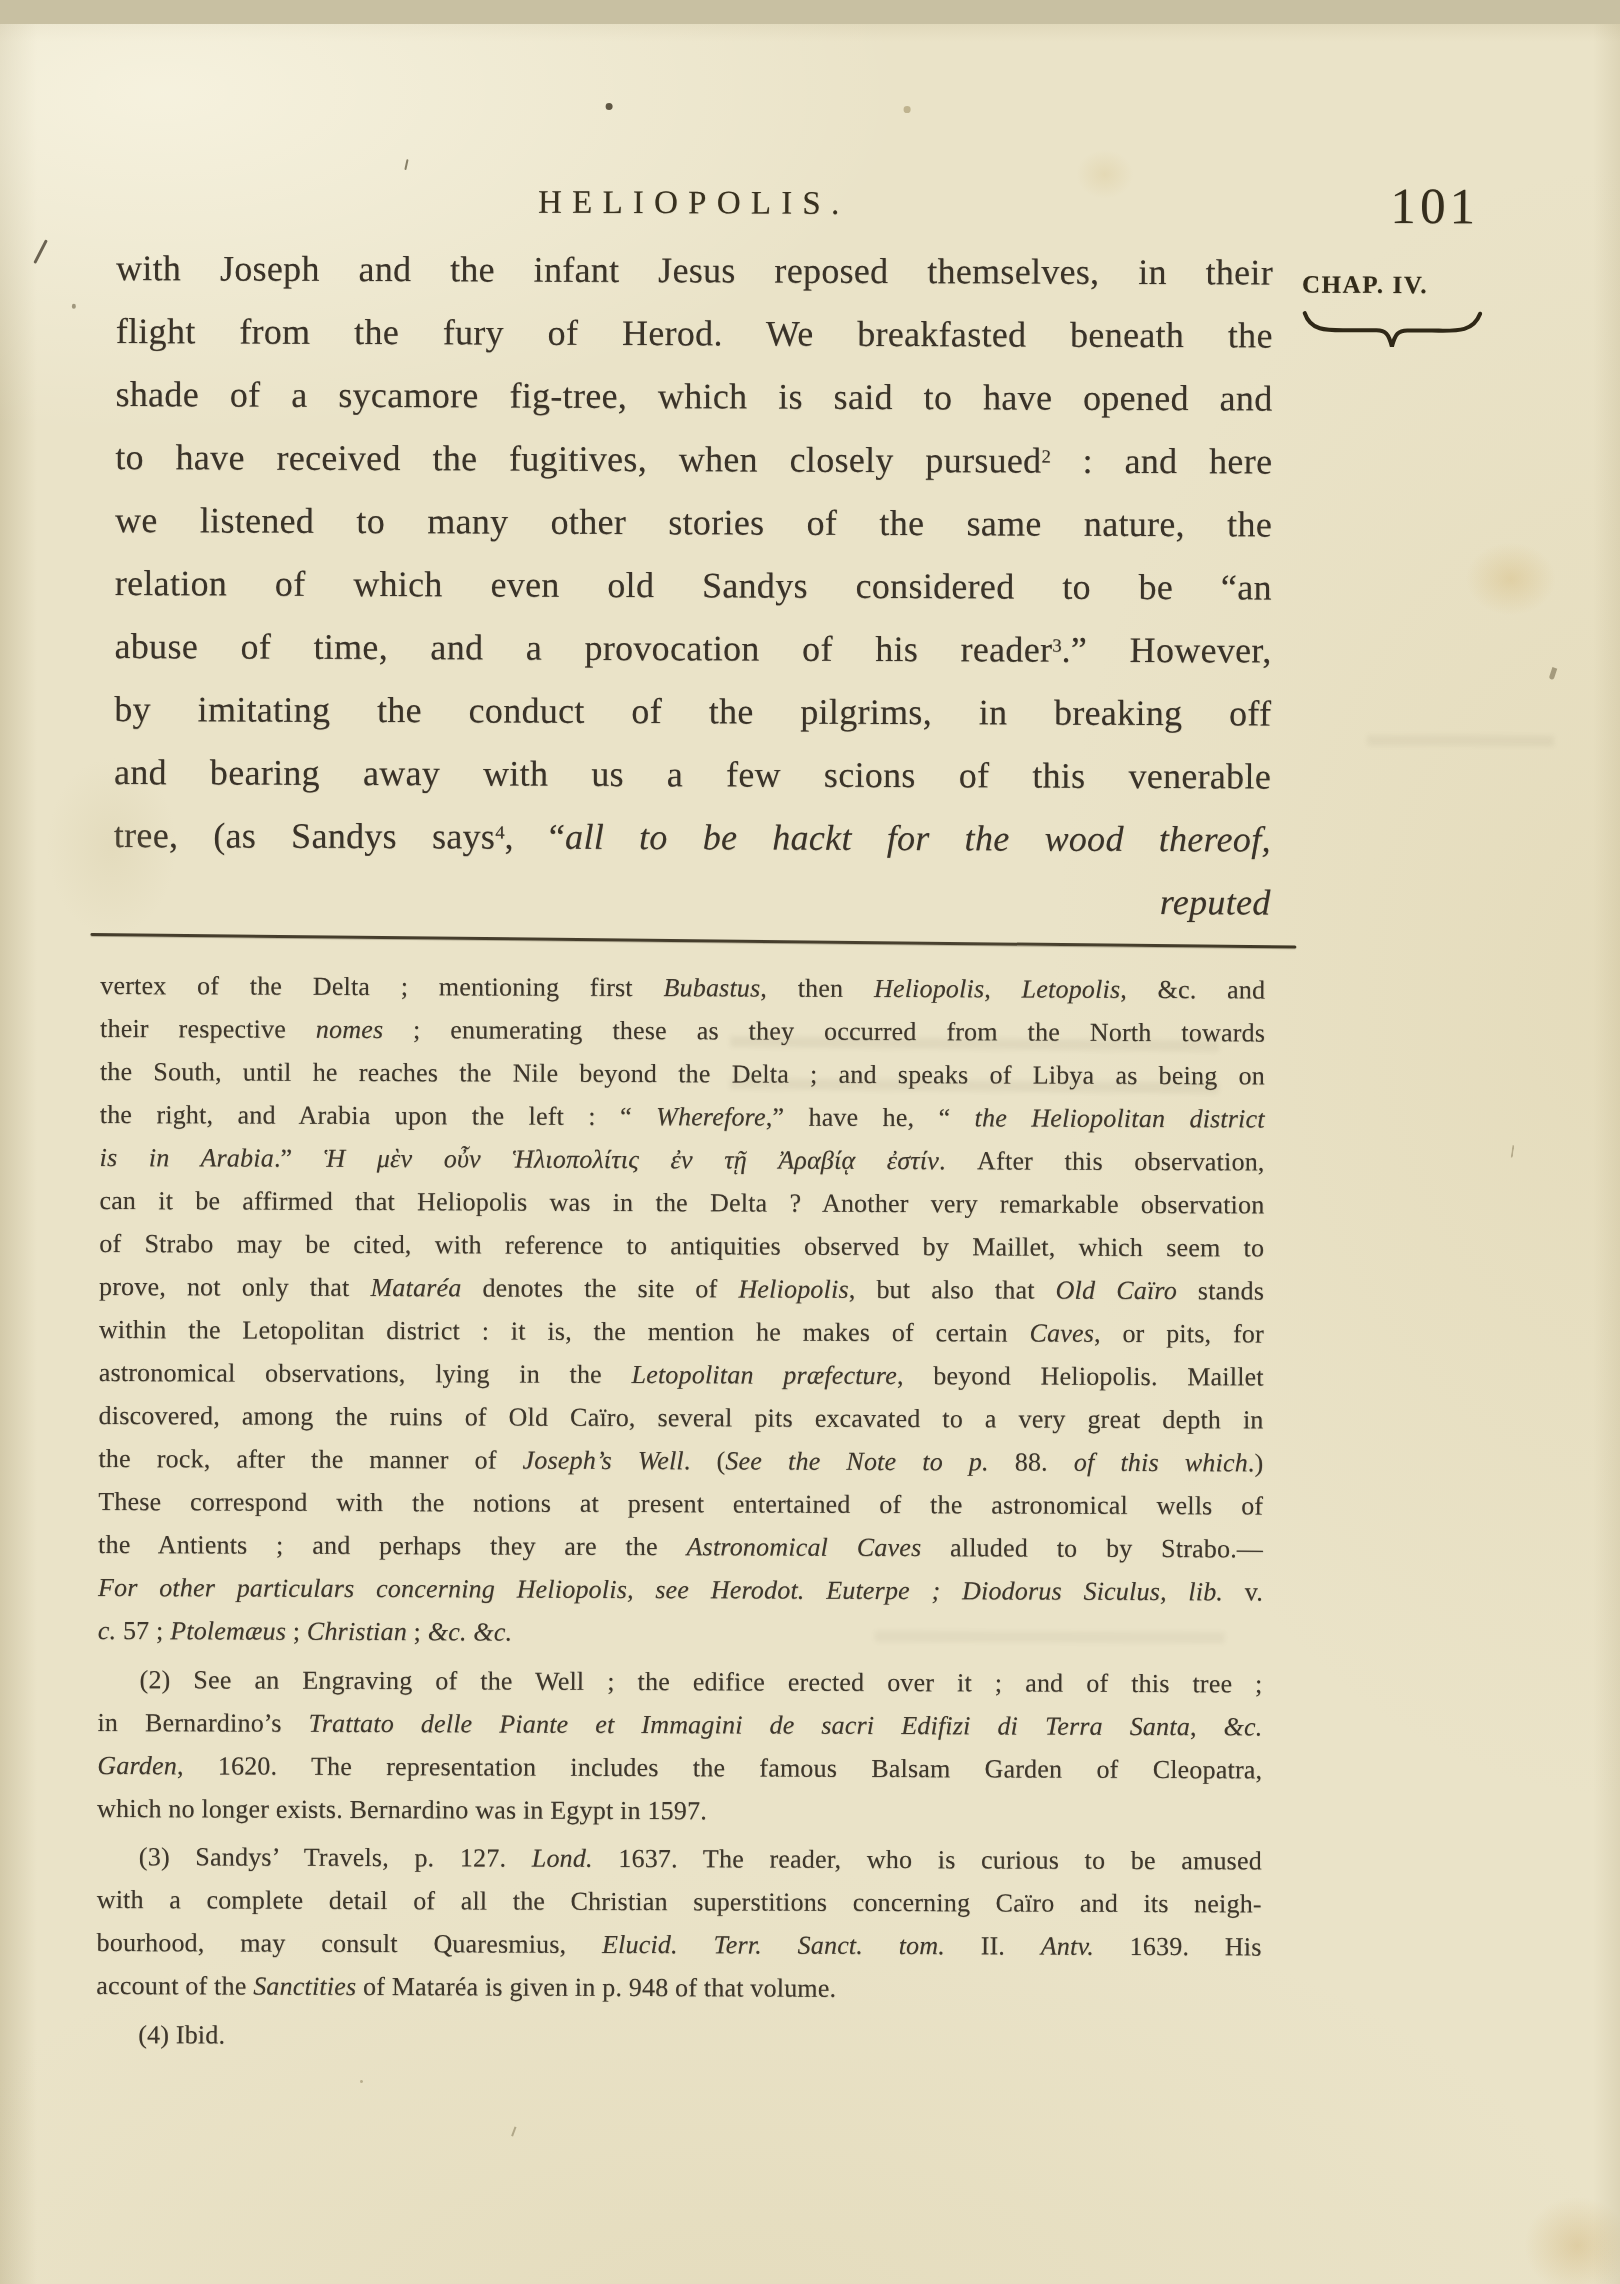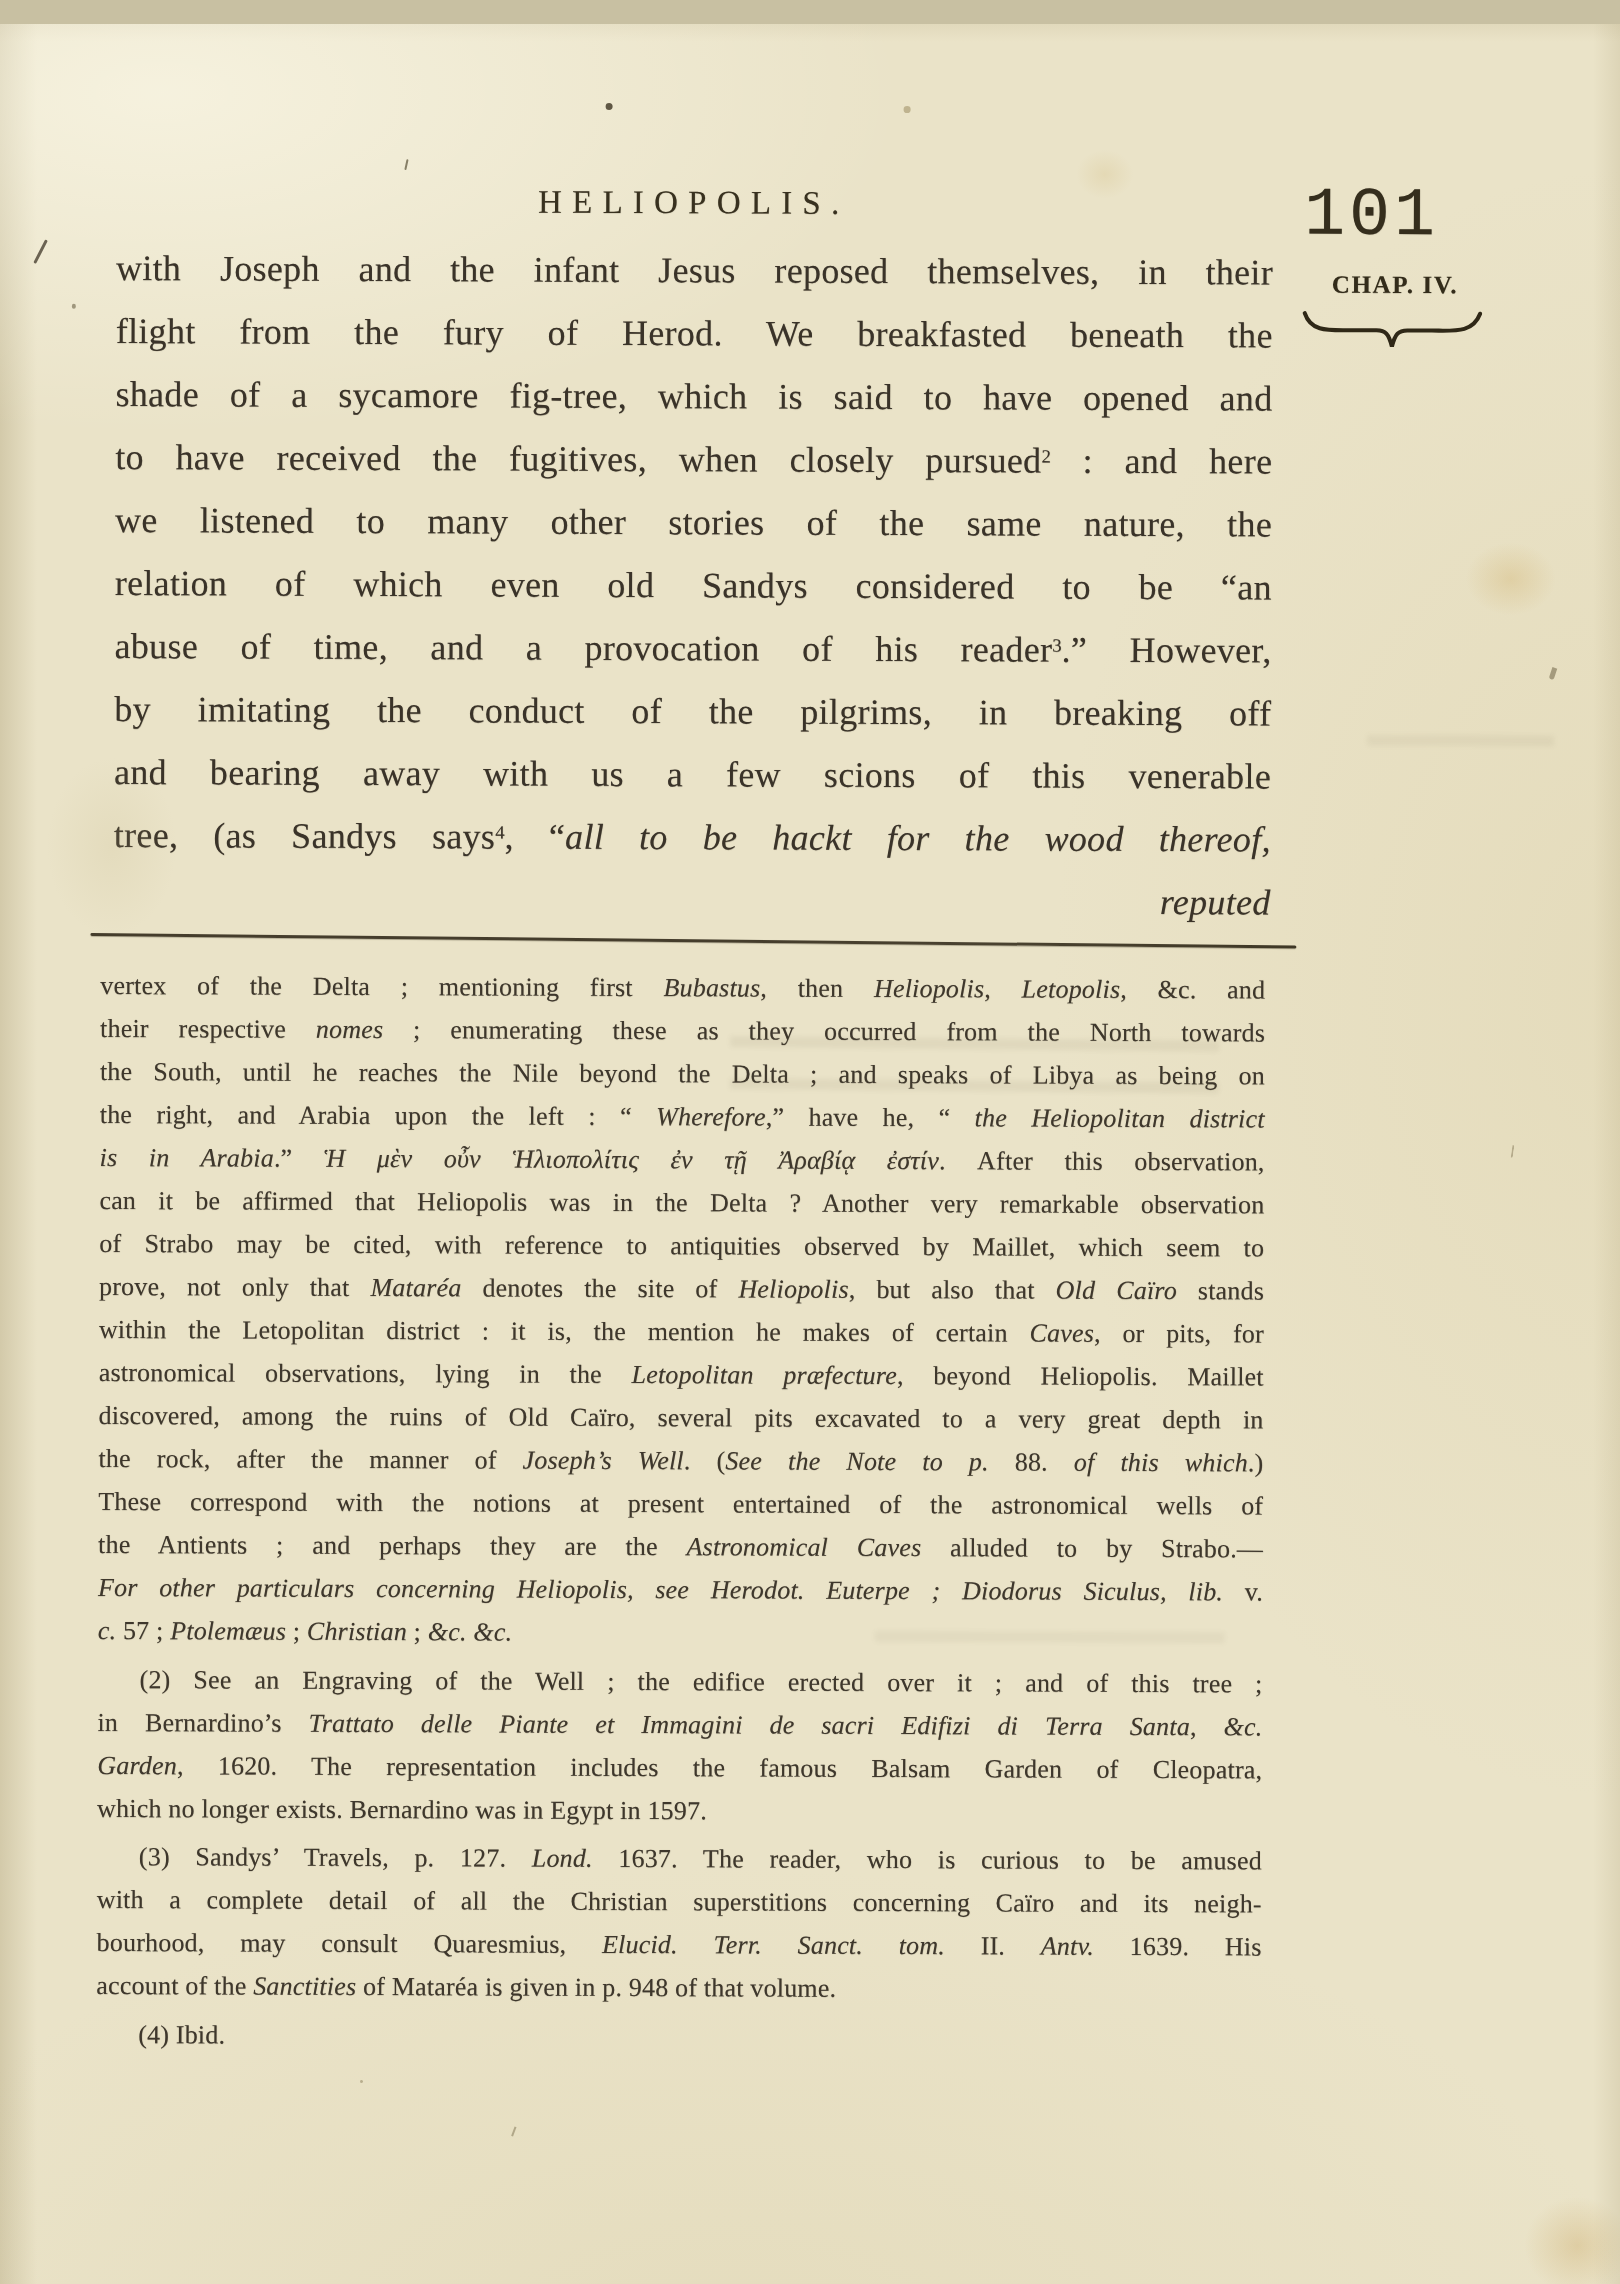--- a/index.html
+++ b/index.html
@@ -19,23 +19,23 @@
       linear-gradient(to top, rgba(158,143,100,.20), rgba(158,143,100,0) 24.4px),
       #eae3c8;
     margin-top: 24px;
   }
   .sheet{position:absolute;left:0;top:0;width:100%;height:100%;
          transform:rotate(.22deg);transform-origin:114px 244px;}
   .inktx{text-shadow:0.2px 0.3px 0.7px rgba(56,48,36,.45);}
   .running-head{position:absolute;left:114px;top:158px;width:1159px;
     text-align:center;font-size:33px;letter-spacing:.31em;color:#38311f;}
   .page-num{position:absolute;left:1304px;top:148px;width:175px;
-    font-size:68px;letter-spacing:4.1px;color:#352e1d;font-family:Liberation Mono, monospace;}
+    text-align:right;font-size:51px;letter-spacing:4.1px;color:#352e1d;}
   .chap-label{position:absolute;left:1302px;top:242px;width:186px;
-    text-align:center;font-size:25px;font-weight:bold;letter-spacing:1.6px;color:#332c1a;}
+    font-size:25px;font-weight:bold;letter-spacing:1.6px;color:#332c1a;}
   .chap-brace{position:absolute;left:1300px;top:278px;width:186px;height:47px;}
   .main-text{position:absolute;left:116px;top:213px;width:1157px;
     font-size:36px;line-height:63px;letter-spacing:0.3px;}
   .footnote-rule{position:absolute;left:93px;top:909px;width:1206px;height:3.3px;
     background:linear-gradient(to right,#453d2c 0 55%,#4a4230 75%,#3f3826);
     border-radius:1.6px;transform:rotate(.38deg);transform-origin:left center;
     box-shadow:0 0.8px 0.8px rgba(70,62,44,.35);}
   .footnotes{position:absolute;left:103px;top:940px;width:1165px;
     font-size:26px;line-height:43px;letter-spacing:0.2px;color:#3e372c;}
   .fn-block{margin:0;}

